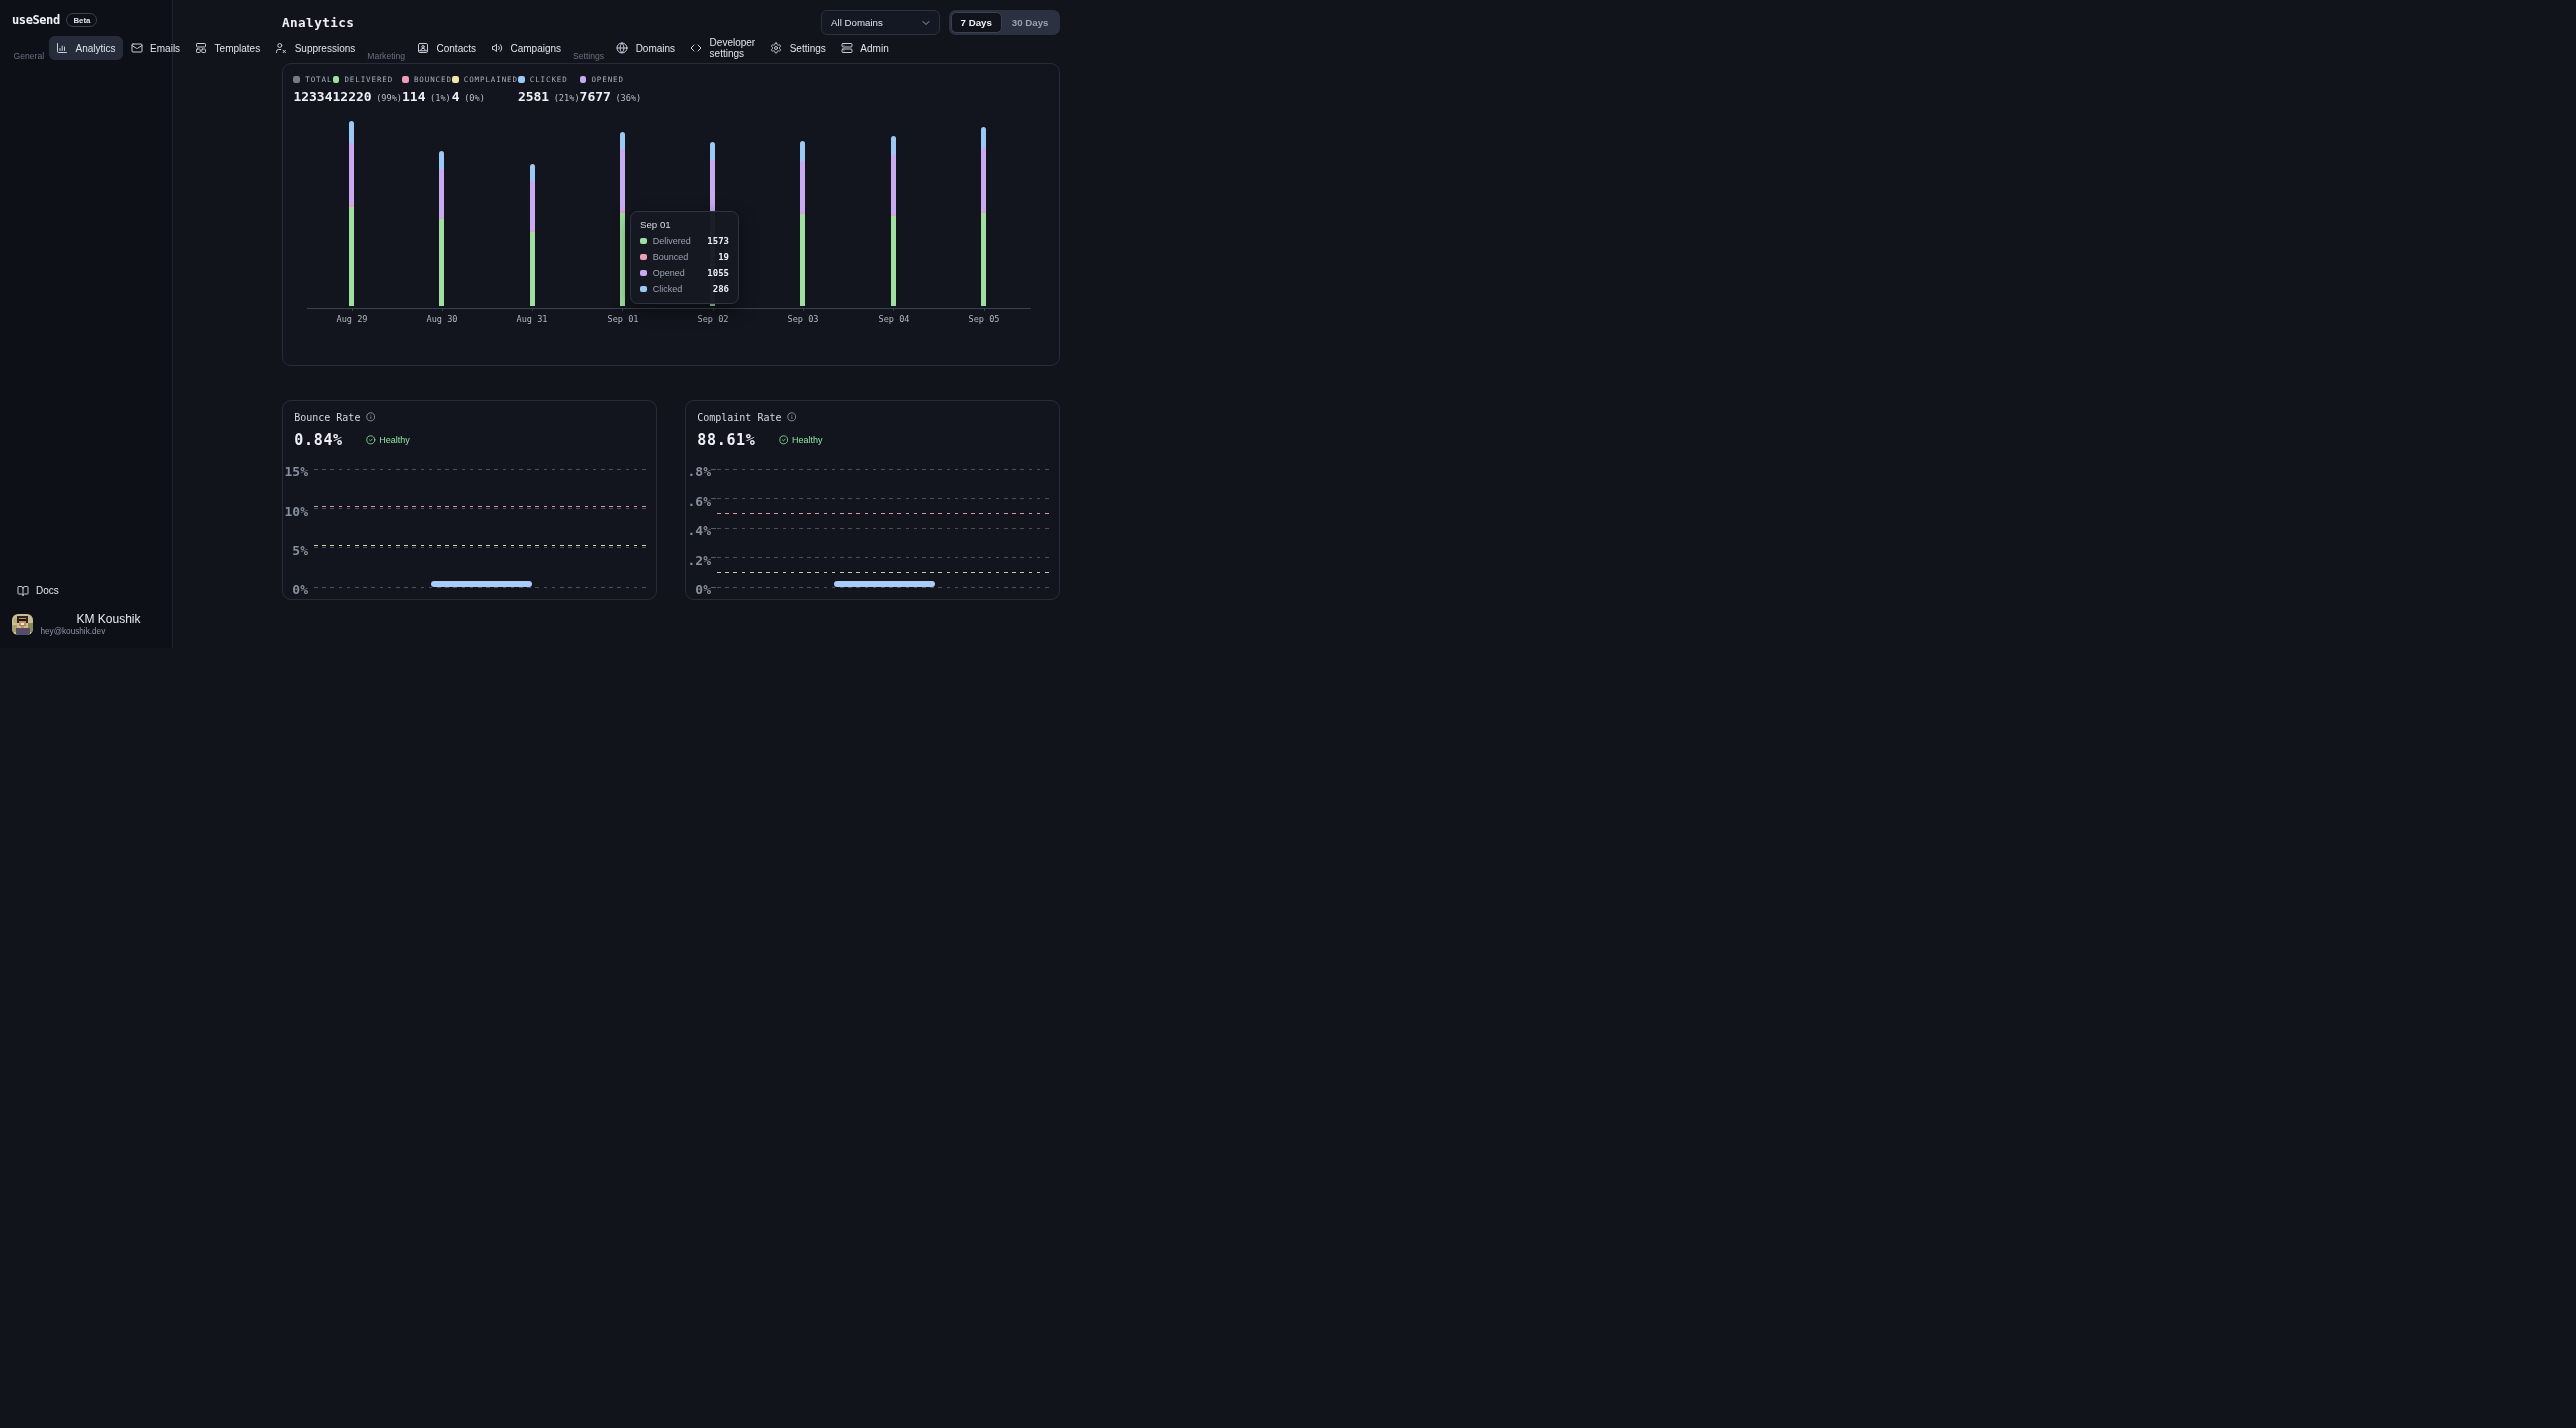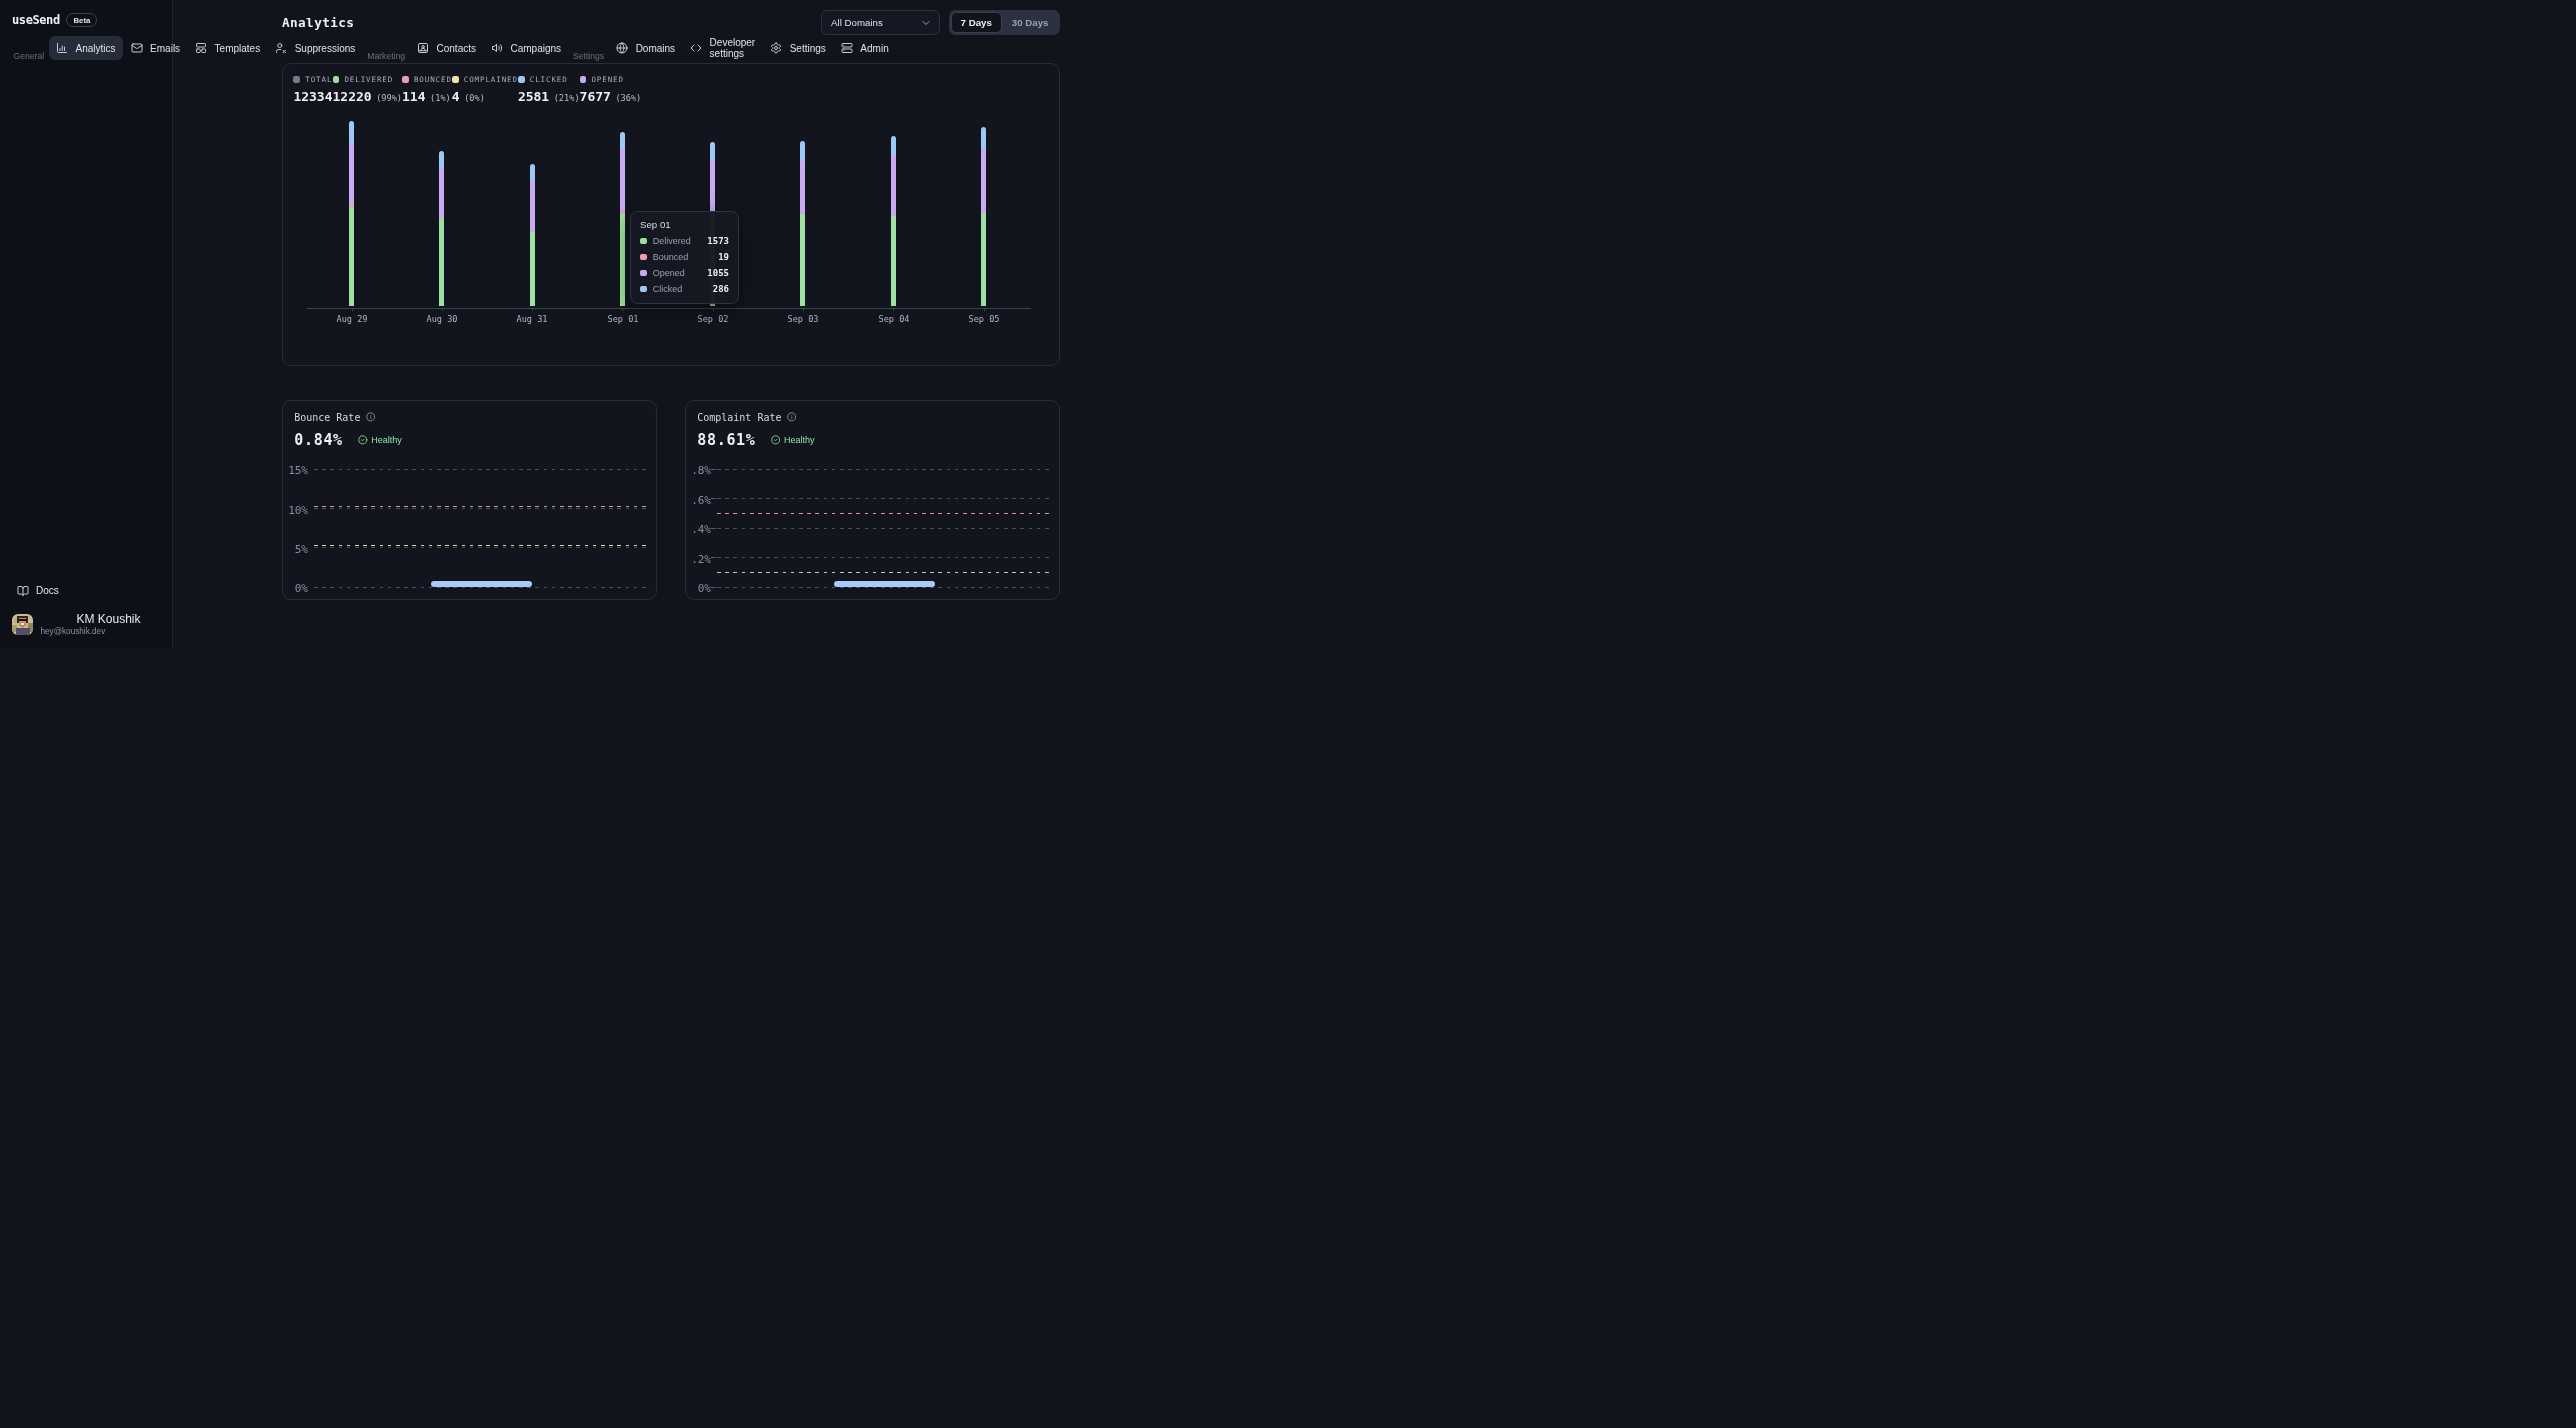--- a/index.html
+++ b/index.html
@@ -68,28 +68,28 @@
   .tt-row{display:flex;align-items:center;gap:6px;margin-top:6px;}
   .tt-chip{width:6.7px;height:6.7px;border-radius:1.9px;flex:0 0 6.7px;}
   .tt-label{font-size:9px;color:#9aa1b0;}
   .tt-val{margin-left:auto;font-family:var(--mono);font-size:9px;font-weight:700;color:#eef0f5;}
 
   .rate-row{display:flex;gap:28px;margin-top:34px;}
   .rate-card{width:375px;height:200px;padding:11.2px;}
   .rate-title{display:flex;align-items:center;gap:5.2px;font-family:var(--mono);font-size:10px;color:#d3d7e1;}
   .rate-title .icn{color:#9aa1b0;width:9.7px;height:9.7px;}
   .rate-title .icn svg{width:9.7px;height:9.7px;}
-  .rate-val-row{display:flex;align-items:center;gap:15px;margin-top:8.2px;}
+  .rate-val-row{display:flex;align-items:center;gap:23px;margin-top:8.2px;}
   .rate-val{font-family:var(--mono);font-size:15px;font-weight:700;color:#eef0f5;letter-spacing:0.7px;}
   .healthy{display:flex;align-items:center;gap:3.7px;font-size:9px;}
   .healthy .icn{width:9.7px;height:9.7px;}
   .healthy .icn svg{width:9.7px;height:9.7px;}
   .grid-line{position:absolute;height:1.5px;}
   .grid-label{position:absolute;left:0;width:25px;text-align:right;font-family:var(--mono);
-              font-size:11px;color:#878e9e;}
+              font-size:13px;color:#878e9e;font-weight:bold;}
   .rate-line{position:absolute;height:6px;border-radius:3px;z-index:2;}
 </style>
 </head>
 <body>
 
 <aside class="sidebar">
   <div class="logo-row">
     <span class="logo">useSend</span>
     <span class="badge">Beta</span>
   </div>

